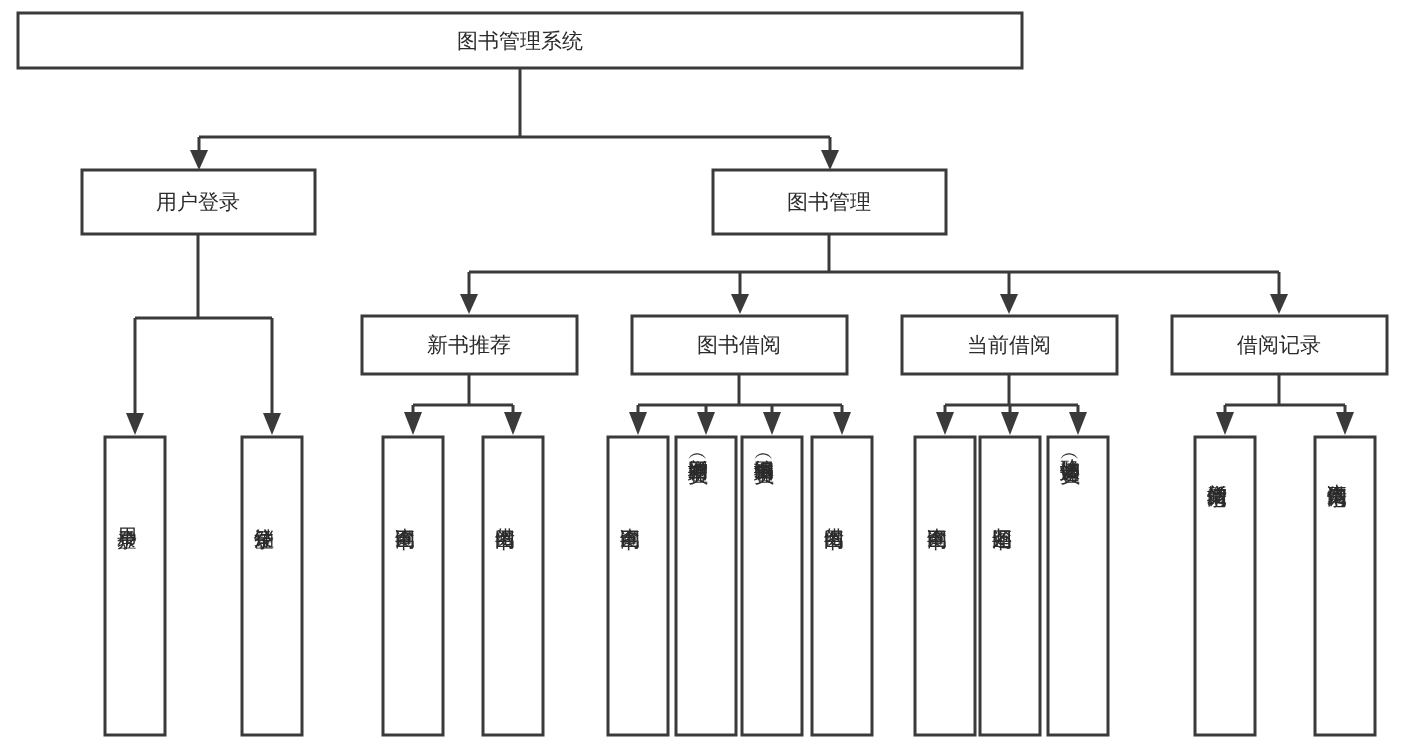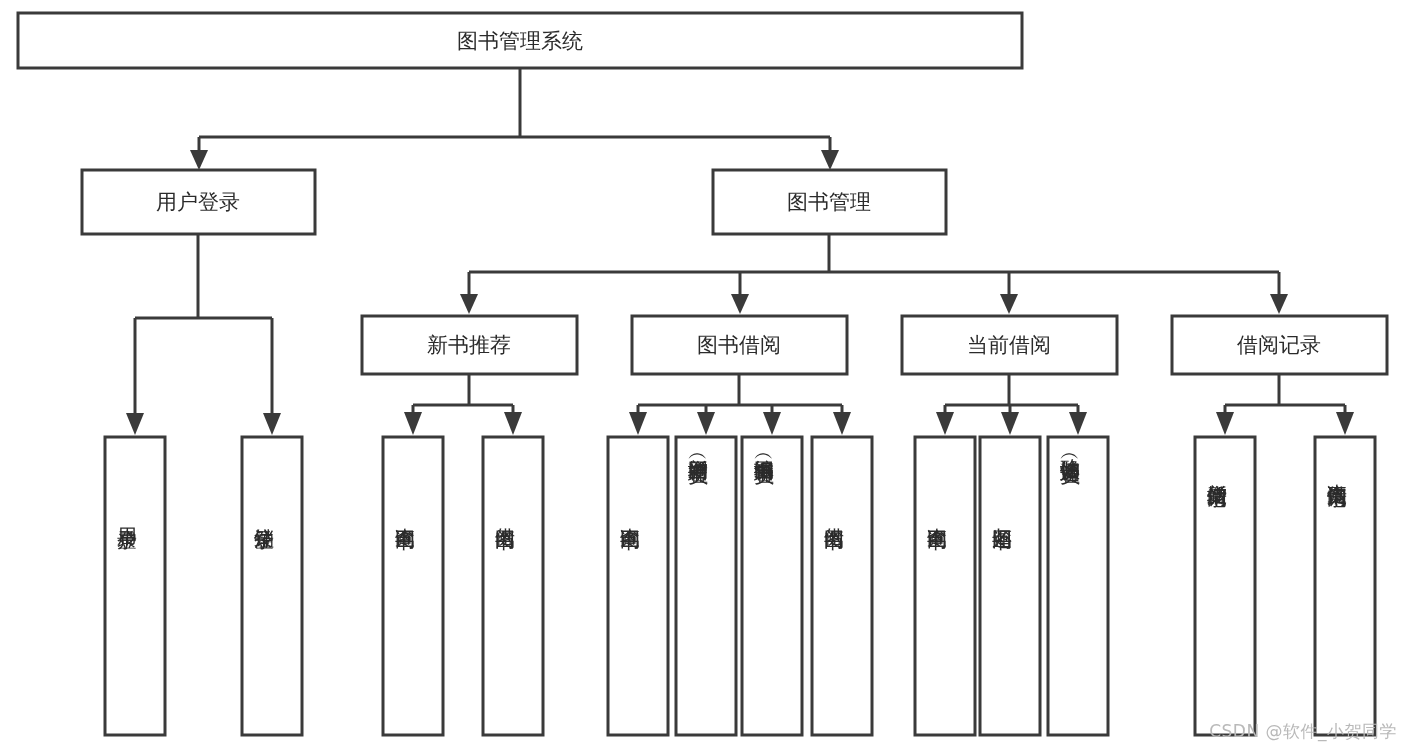--- a/index.html
+++ b/index.html
@@ -214,15 +214,14 @@
   <div class="leaf-label" style="left:753px; top:443px;">编辑图书（管理员）</div>
   <div class="leaf-label" style="left:823px; top:512px;">借阅图书</div>
 
   <div class="leaf-label" style="left:926px; top:512px;">查询图书</div>
   <div class="leaf-label" style="left:991px; top:512px;">归还图书</div>
   <div class="leaf-label" style="left:1059px; top:443px;">确认归还（管理员）</div>
 
   <div class="leaf-label" style="left:1206px; top:468px;">新增借阅记录</div>
   <div class="leaf-label" style="left:1326px; top:468px;">查询借阅记录</div>
 
-  <div class="watermark">CSDN @软件_小贺同学</div>
 
 </div>
 
 </body></html>

